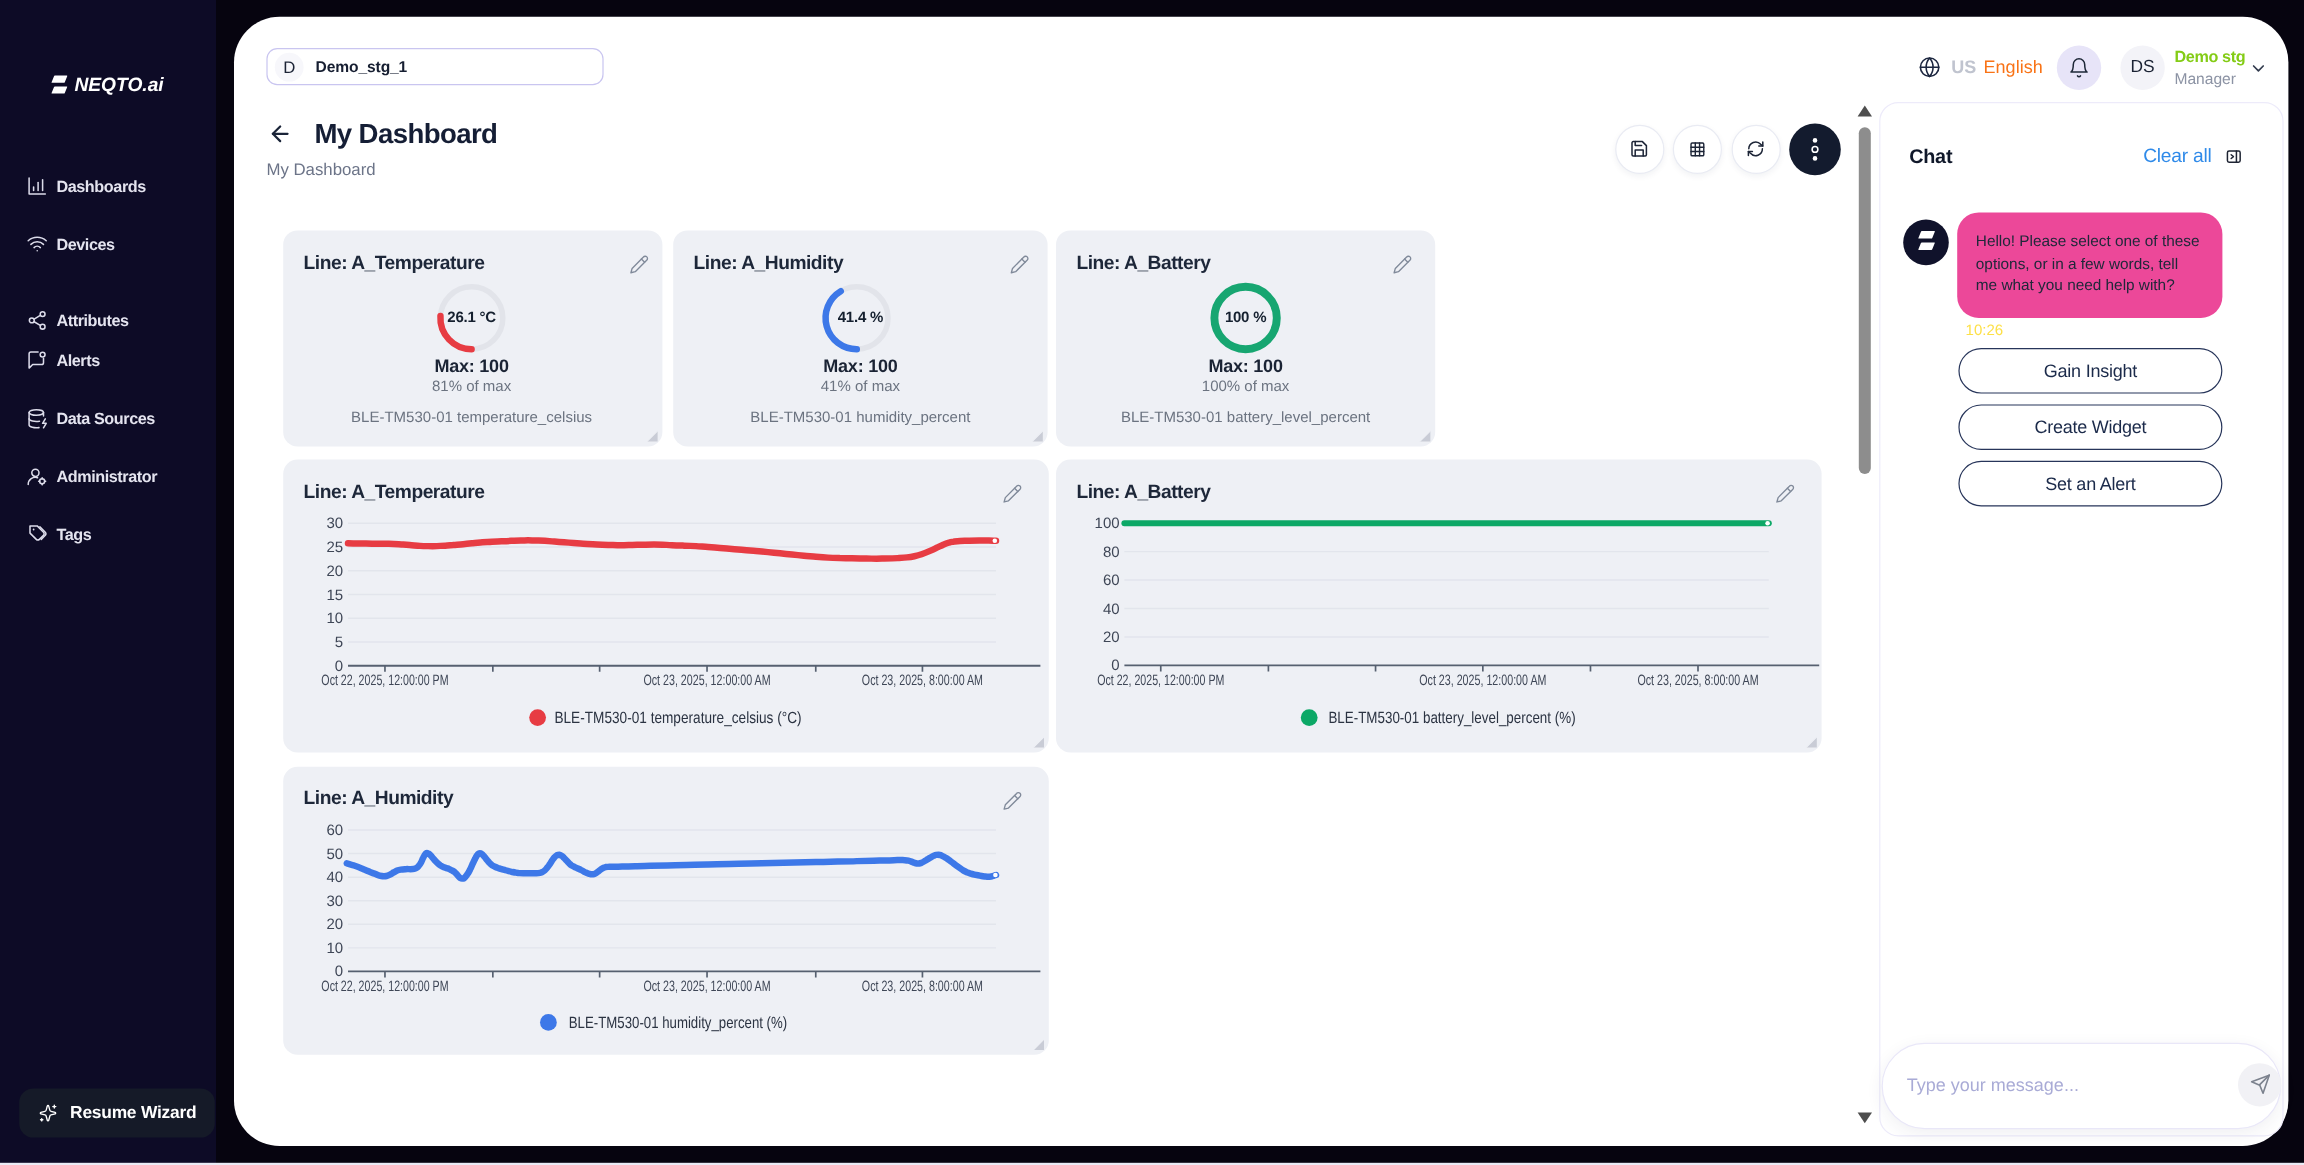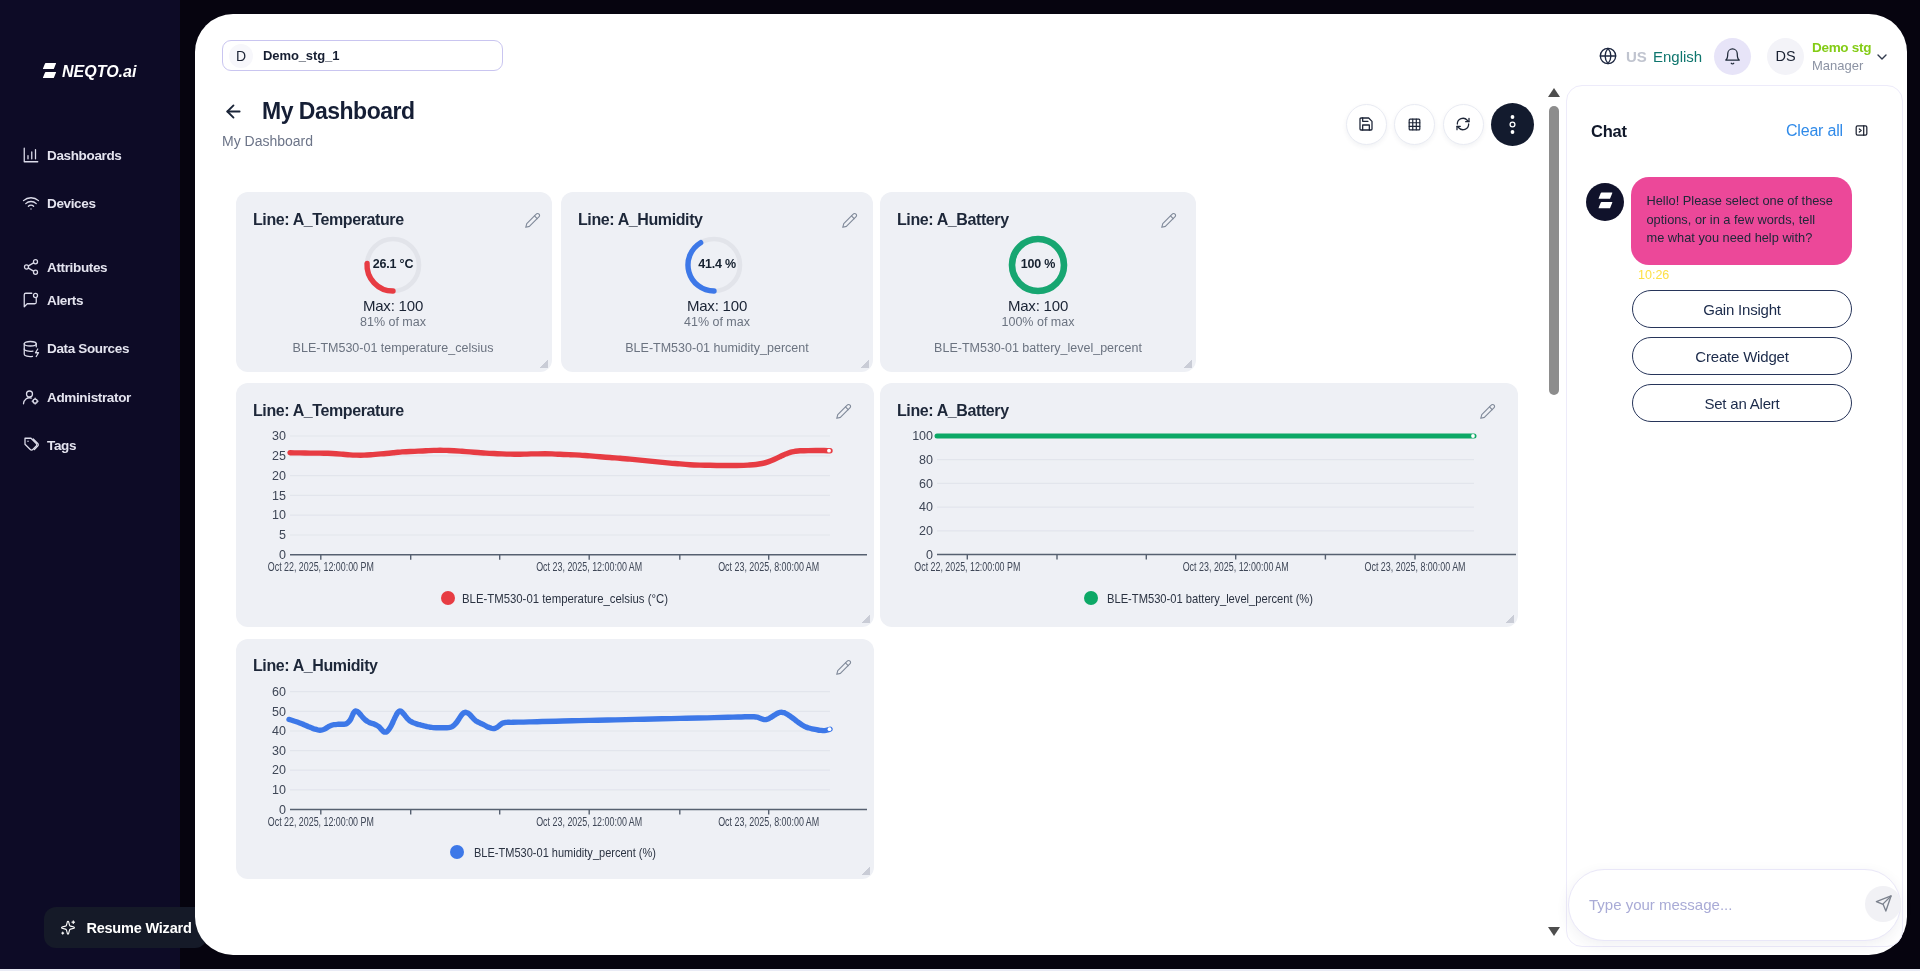--- a/index.html
+++ b/index.html
@@ -6,36 +6,36 @@
   font-family:"Liberation Sans", sans-serif; }
 .abs { position:absolute; }
 .sidebar { position:absolute; left:0; top:0; width:180px; height:971px; background:#0d0b26; }
 .logo { position:absolute; left:44px; top:63px; display:flex; align-items:center; }
 .lbars i { display:block; width:11px; height:6px; background:#fff; transform:skewX(-22deg); margin:0 0 3px; border-radius:0.5px; }
 .logotxt { color:#fff; font-weight:bold; font-style:italic; font-size:16px; letter-spacing:0; margin-left:7px; }
 .nav { position:absolute; left:21px; height:24px; display:flex; align-items:center; }
 .nico { width:18px; height:18px; display:flex; margin-left:1px; }
 .nlbl { color:#e4e4ef; font-size:13.5px; font-weight:bold; margin-left:7px; letter-spacing:-0.35px; }
 .resume { position:absolute; left:16px; top:907px; width:163px; height:41px; background:#151a28;
-  border-radius:12px; display:flex; align-items:center; justify-content:center; gap:9px;margin-left:28px; }
+  border-radius:12px; display:flex; align-items:center; justify-content:center; gap:9px; }
 .resume span { color:#fff; font-size:14.5px; font-weight:bold; letter-spacing:-0.2px; }
 .panel { position:absolute; left:195px; top:14px; width:1712px; height:941px; background:#fff; border-radius:38px; }
 .search { position:absolute; left:222px; top:40px; width:281px; height:31px; border:1px solid #c9c5f0;
   border-radius:9px; display:flex; align-items:center; }
 .search .d { width:24px; height:24px; border-radius:50%; background:#f7f7fb; margin-left:6px;
   display:flex; align-items:center; justify-content:center; font-size:14px; color:#1c2436; }
 .search .t { font-size:13px; font-weight:bold; color:#161e31; margin-left:10px; letter-spacing:-0.1px; }
 .hbtn { position:absolute; width:41px; height:41px; border-radius:50%; background:#fff;
   border:1px solid #e9ebf3; box-shadow:0 2px 5px rgba(25,35,65,.06); display:flex; align-items:center; justify-content:center; }
 .title { position:absolute; left:262px; top:98px; font-size:23px; font-weight:bold; color:#151e35; letter-spacing:-0.5px; }
 .crumb { position:absolute; left:222px; top:133px; font-size:14px; color:#6c7488; }
 .gcard { position:absolute; background:#eef0f5; border-radius:12px; }
 .ctitle { position:absolute; font-size:16px; font-weight:bold; color:#1d2739; letter-spacing:-0.4px; }
 .gval { position:absolute; text-align:center; font-size:12.5px; font-weight:bold; color:#15202f; letter-spacing:-0.2px; }
-.gmax { position:absolute; text-align:center; font-size:15px; font-weight:normal; color:#1a2334; letter-spacing:-0.2px; }
+.gmax { position:absolute; text-align:center; font-size:15px; font-weight:bold; color:#1a2334; letter-spacing:-0.2px; }
 .gsub { position:absolute; text-align:center; font-size:12.5px; color:#6b7380; }
 .chat { position:absolute; left:1566px; top:85px; width:337px; height:862px; border:1px solid #edebfa;
   border-radius:16px; background:#fff; }
 .cbtn { position:absolute; left:1632px; width:220px; height:38px; border:1.5px solid #27355a;
   border-radius:19px; background:#fff; display:flex; align-items:center; justify-content:center;
   font-size:15px; color:#1b2a4a; font-weight:normal; letter-spacing:-0.2px; }
 .cinput { position:absolute; left:1568px; top:869px; width:333px; height:72px; background:#fff;
   border:1px solid #e9e7f8; border-radius:36px; box-shadow:0 4px 14px rgba(40,40,90,.07); }
 .bedge { position:absolute; left:0; bottom:0; width:1920px; height:2px; background:#e9ebf5; }
 </style></head>
@@ -139,21 +139,21 @@
 <div class="search">
     <span class="d">D</span>
     <span class="t">Demo_stg_1</span>
   </div>
 <div class="abs" style="left:1598px;top:46px"><svg width="20" height="20" viewBox="0 0 24 24" fill="none" stroke="#1d2740" stroke-width="1.6" stroke-linecap="round" stroke-linejoin="round">
       <circle cx="12" cy="12" r="9.2"></circle>
       <path d="M12 2.8a14 14 0 0 0 0 18.4 14 14 0 0 0 0-18.4z"></path>
       <path d="M2.8 12h18.4"></path>
     </svg></div>
 <div class="abs" style="left:1626px;top:48px;font-size:15px;color:#c0c4cf;font-weight:bold">US</div>
-<div class="abs" style="left:1653px;top:48px;font-size:15px;color:#0f766e">English</div>
+<div class="abs" style="left:1653px;top:48px;font-size:15px;color:#f97316">English</div>
 <div class="abs" style="left:1714px;top:37.5px;width:37px;height:37px;border-radius:50%;background:#e7e4f8;display:flex;align-items:center;justify-content:center">
     <svg width="19" height="19" viewBox="0 0 24 24" fill="none" stroke="#1e2838" stroke-width="1.6" stroke-linecap="round" stroke-linejoin="round">
       <path d="M6 8.5a6 6 0 0 1 12 0c0 6.3 2.5 8 2.5 8h-17s2.5-1.7 2.5-8"></path>
       <path d="M10.4 20.5a1.9 1.9 0 0 0 3.2 0"></path>
     </svg>
   </div>
 <div class="abs" style="left:1767px;top:37.5px;width:37px;height:37px;border-radius:50%;background:#f3f3f8;display:flex;align-items:center;justify-content:center;font-size:14.5px;color:#1a2233">DS</div>
 <div class="abs" style="left:1812px;top:40px;font-size:13.5px;font-weight:bold;color:#84cc16;letter-spacing:-0.3px">Demo stg</div>
 <div class="abs" style="left:1812px;top:58px;font-size:13px;color:#8c93a4">Manager</div>
 <div class="abs" style="left:1874px;top:49px"><svg width="16" height="16" viewBox="0 0 24 24" fill="none" stroke="#323b4e" stroke-width="2.1" stroke-linecap="round" stroke-linejoin="round">

